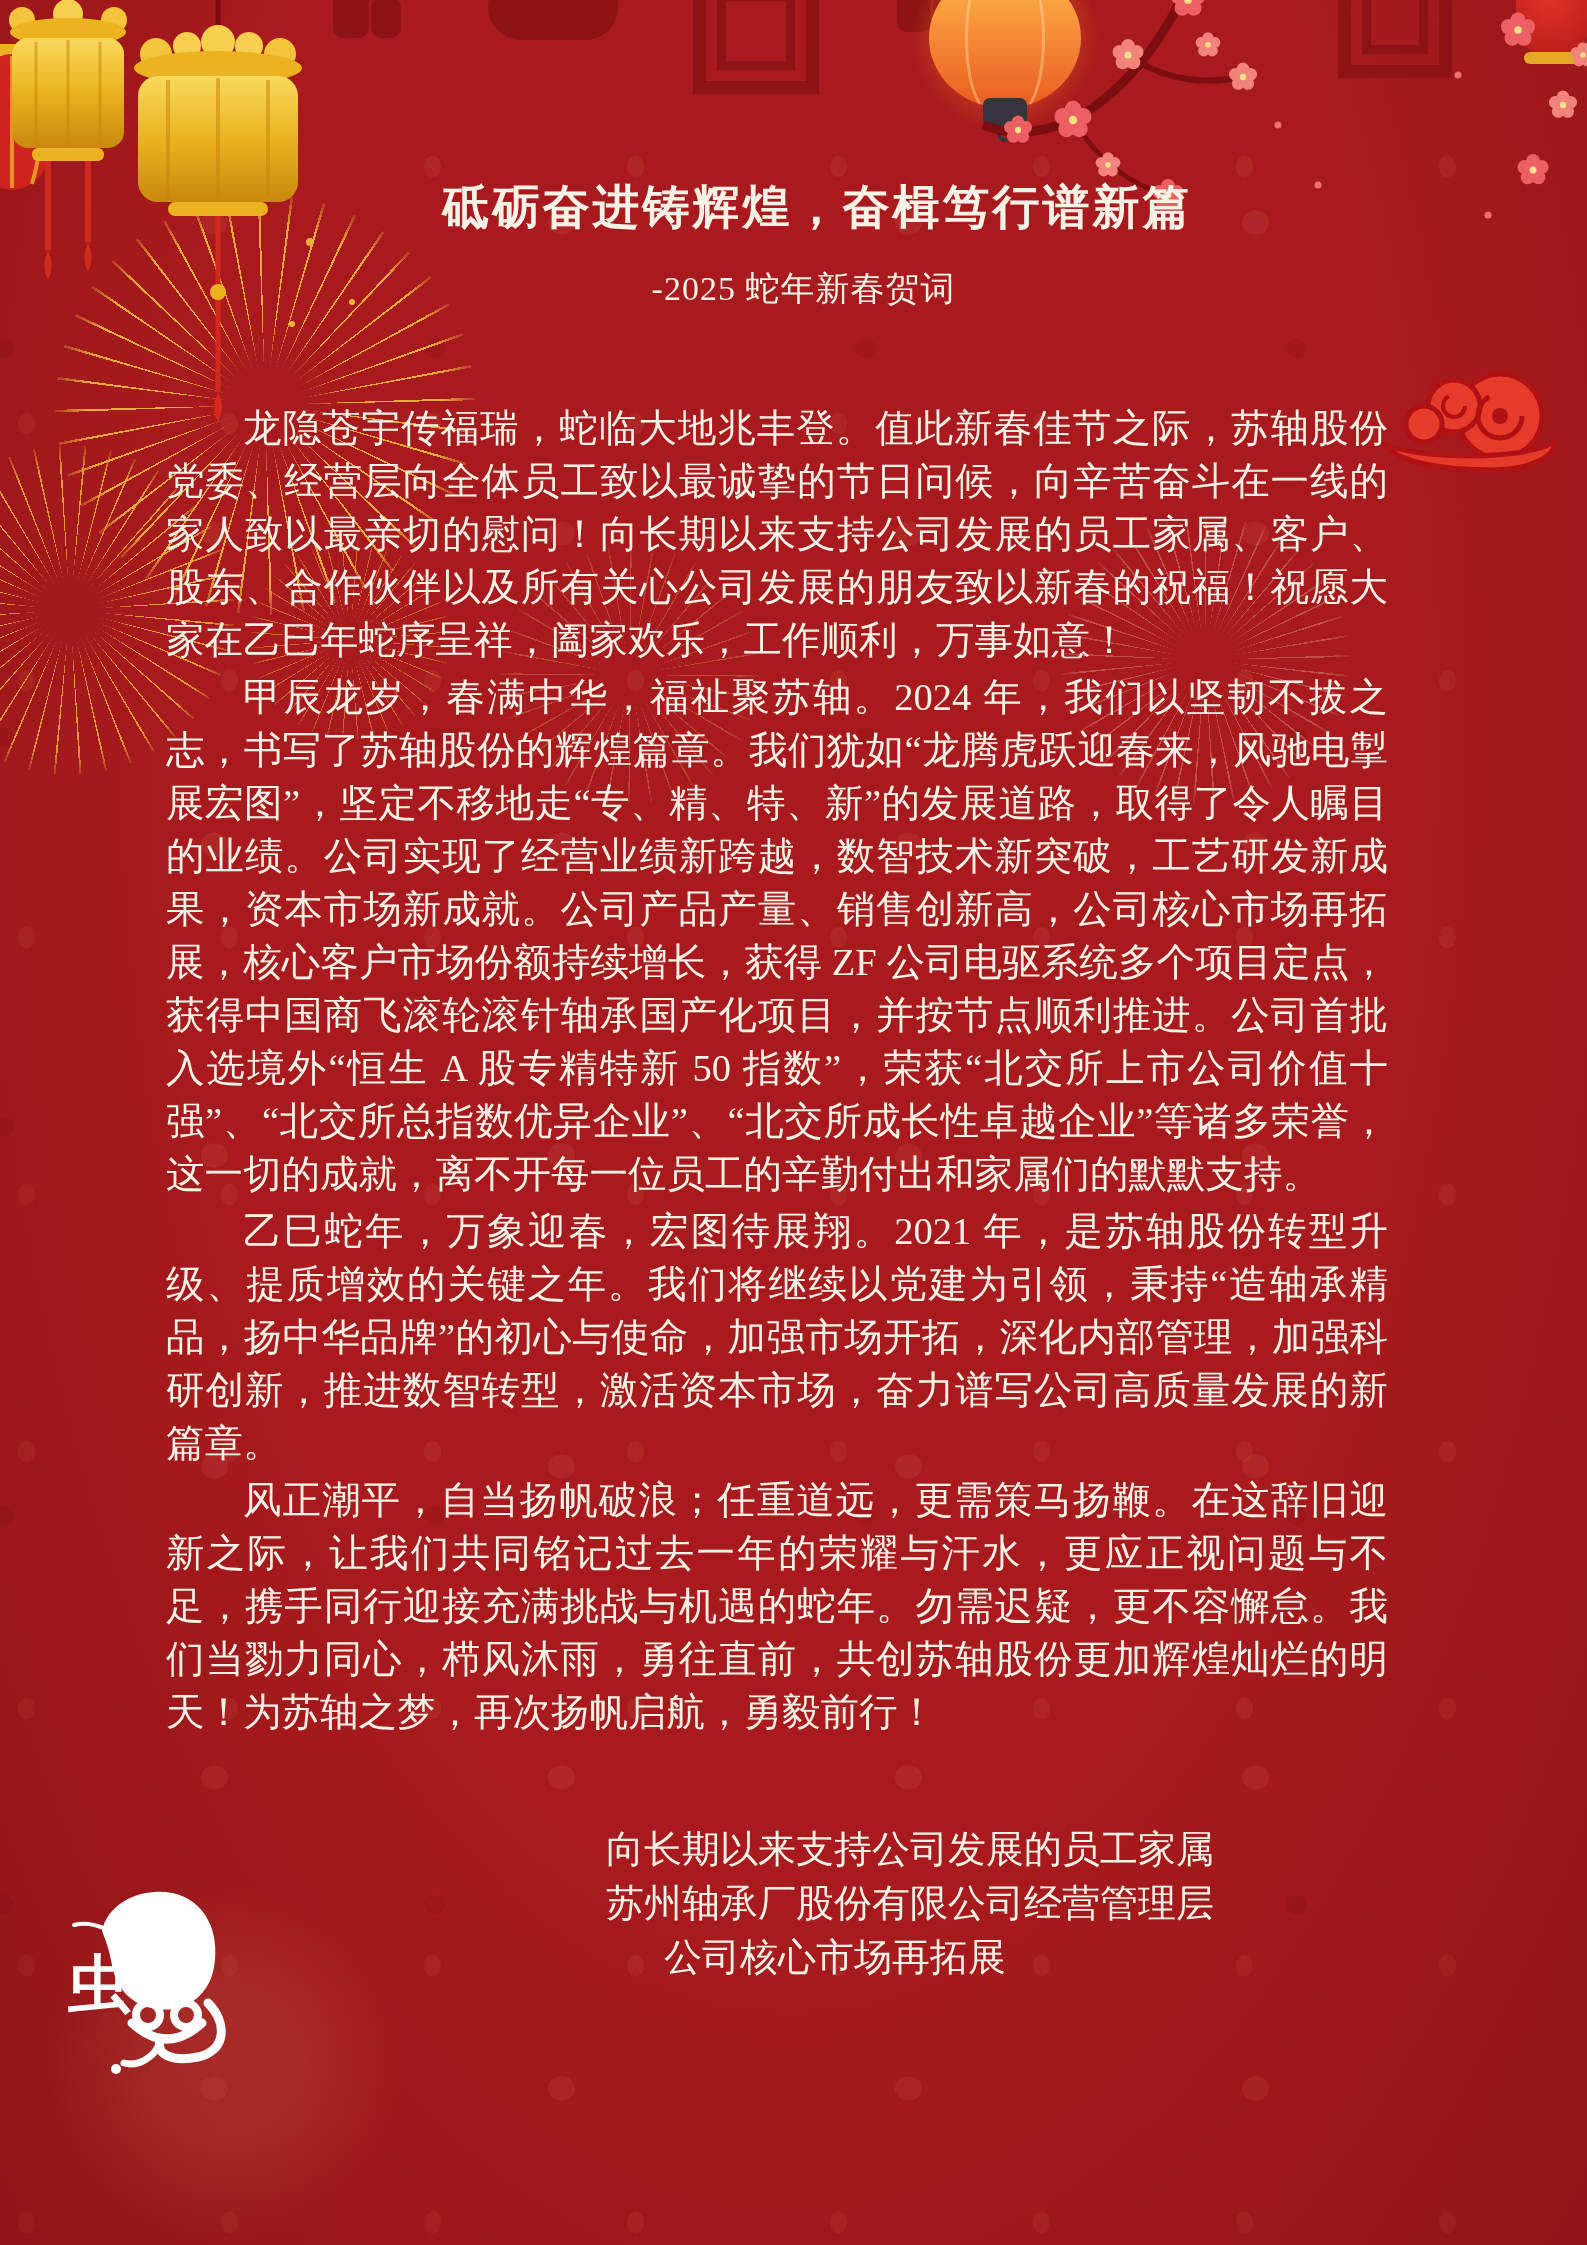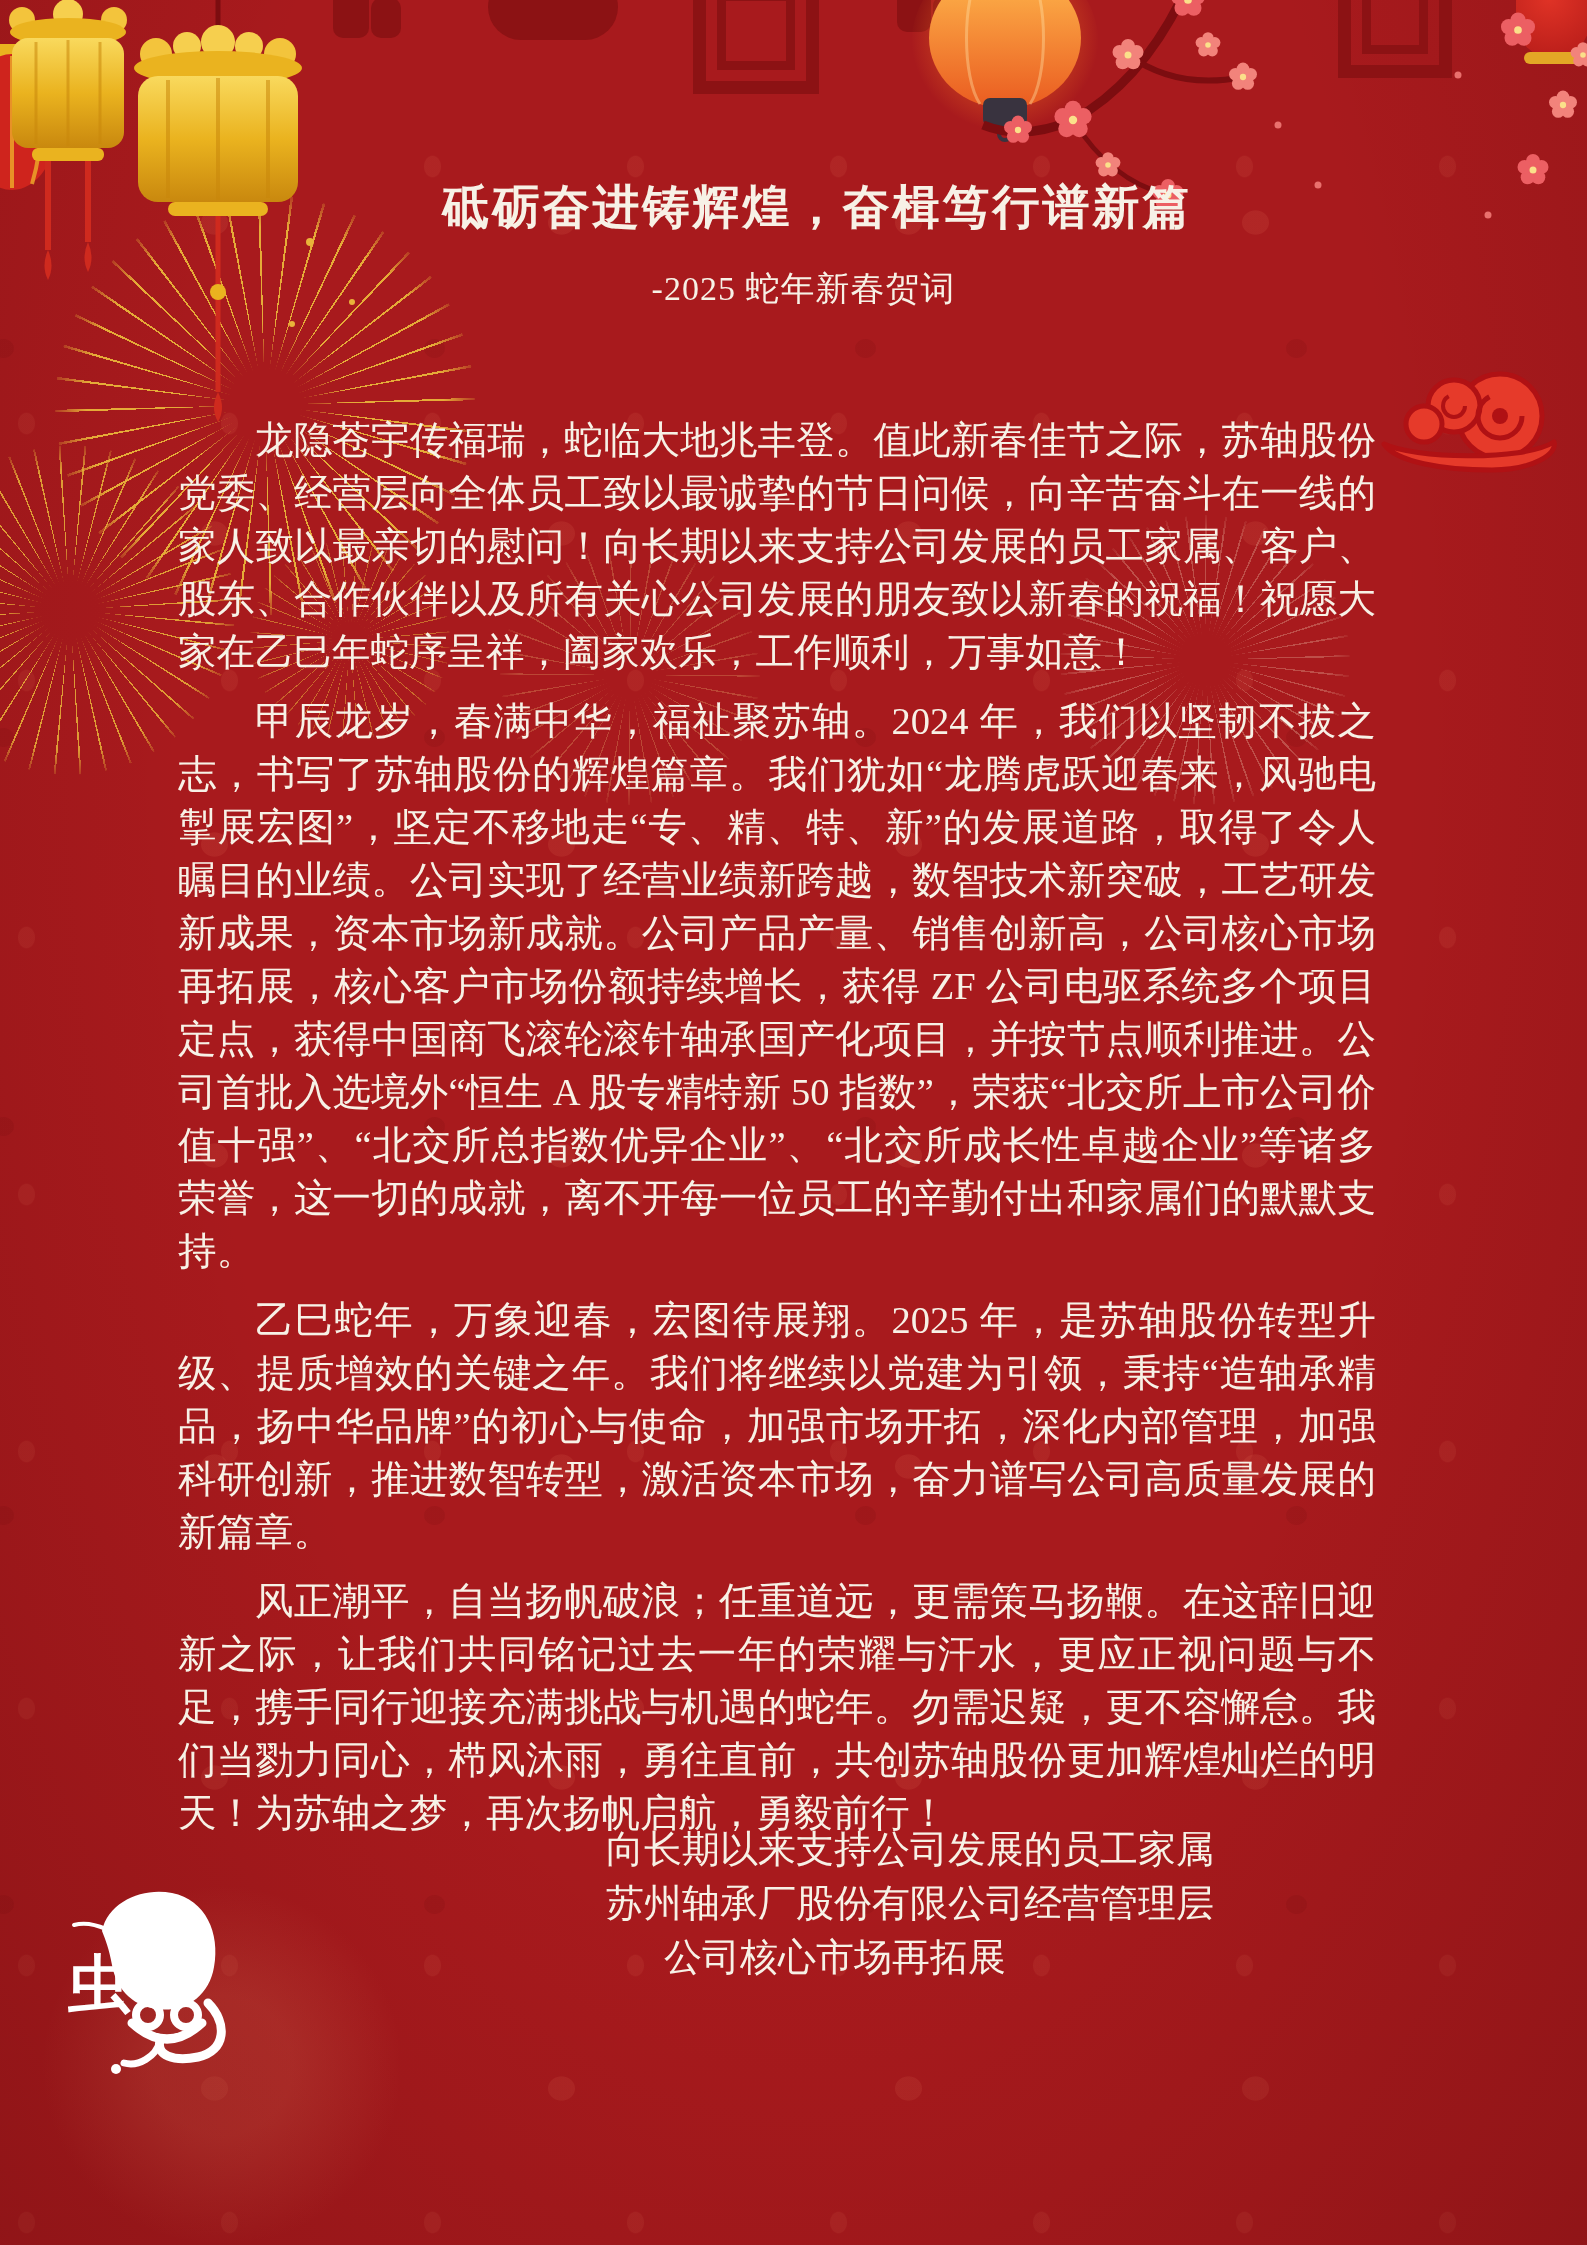--- a/index.html
+++ b/index.html
@@ -25,21 +25,21 @@
   }
   .subtitle{
     position:absolute;top:266px;left:10px;width:100%;
     text-align:center;font-size:34px;letter-spacing:1px;
   }
   .body-text{
     position:absolute;top:398px;left:162px;width:1230px;
     font-size:38.5px;line-height:53px;
     text-align:justify;text-justify:inter-ideograph;
   }
-  .body-text p{margin:16px;text-indent:2em;}
+  .body-text p{margin:4px;text-indent:2em;}
   .signature{
     position:absolute;top:1822px;left:570px;width:680px;
     font-size:38px;line-height:54px;text-align:center;
   }
   .signature .sig-date{padding-right:150px;}
   
   .dec{position:absolute;}
   .burst{
     position:absolute;border-radius:50%;
     background:repeating-conic-gradient(#e9b33a 0deg .7deg, rgba(0,0,0,0) .7deg 9deg);
@@ -197,21 +197,21 @@
     <circle cx="128" cy="58" r="8" fill="#b01114"></circle>
     <circle cx="82" cy="48" r="11" fill="none" stroke="#b01114" stroke-width="4" stroke-dasharray="46 24"></circle>
   </svg>
 
   <div class="txt title">砥砺奋进铸辉煌，奋楫笃行谱新篇</div>
   <div class="txt subtitle">-2025 蛇年新春贺词</div>
 
   <div class="txt body-text">
     <p>龙隐苍宇传福瑞，蛇临大地兆丰登。值此新春佳节之际，苏轴股份党委、经营层向全体员工致以最诚挚的节日问候，向辛苦奋斗在一线的家人致以最亲切的慰问！向长期以来支持公司发展的员工家属、客户、股东、合作伙伴以及所有关心公司发展的朋友致以新春的祝福！祝愿大家在乙巳年蛇序呈祥，阖家欢乐，工作顺利，万事如意！</p>
     <p>甲辰龙岁，春满中华，福祉聚苏轴。2024 年，我们以坚韧不拔之志，书写了苏轴股份的辉煌篇章。我们犹如“龙腾虎跃迎春来，风驰电掣展宏图”，坚定不移地走“专、精、特、新”的发展道路，取得了令人瞩目的业绩。公司实现了经营业绩新跨越，数智技术新突破，工艺研发新成果，资本市场新成就。公司产品产量、销售创新高，公司核心市场再拓展，核心客户市场份额持续增长，获得 ZF 公司电驱系统多个项目定点，获得中国商飞滚轮滚针轴承国产化项目，并按节点顺利推进。公司首批入选境外“恒生 A 股专精特新 50 指数”，荣获“北交所上市公司价值十强”、“北交所总指数优异企业”、“北交所成长性卓越企业”等诸多荣誉，这一切的成就，离不开每一位员工的辛勤付出和家属们的默默支持。</p>
-    <p>乙巳蛇年，万象迎春，宏图待展翔。2025 年，是苏轴股份转型升级、提质增效的关键之年。我们将继续以党建为引领，秉持“造轴承精品，扬中华品牌”的初心与使命，加强市场开拓，深化内部管理，加强科研创新，推进数智转型，激活资本市场，奋力谱写公司高质量发展的新篇章。</p>
+    <p>乙巳蛇年，万象迎春，宏图待展翔。2021 年，是苏轴股份转型升级、提质增效的关键之年。我们将继续以党建为引领，秉持“造轴承精品，扬中华品牌”的初心与使命，加强市场开拓，深化内部管理，加强科研创新，推进数智转型，激活资本市场，奋力谱写公司高质量发展的新篇章。</p>
     <p>风正潮平，自当扬帆破浪；任重道远，更需策马扬鞭。在这辞旧迎新之际，让我们共同铭记过去一年的荣耀与汗水，更应正视问题与不足，携手同行迎接充满挑战与机遇的蛇年。勿需迟疑，更不容懈怠。我们当勠力同心，栉风沐雨，勇往直前，共创苏轴股份更加辉煌灿烂的明天！为苏轴之梦，再次扬帆启航，勇毅前行！</p>
   </div>
 
   <div class="txt signature">
     <div>向长期以来支持公司发展的员工家属</div>
     <div>苏州轴承厂股份有限公司经营管理层</div>
     <div class="sig-date">公司核心市场再拓展</div>
   </div>
 
   <svg class="dec" style="left:68px;top:1885px" width="180" height="195" viewBox="0 0 180 195">

